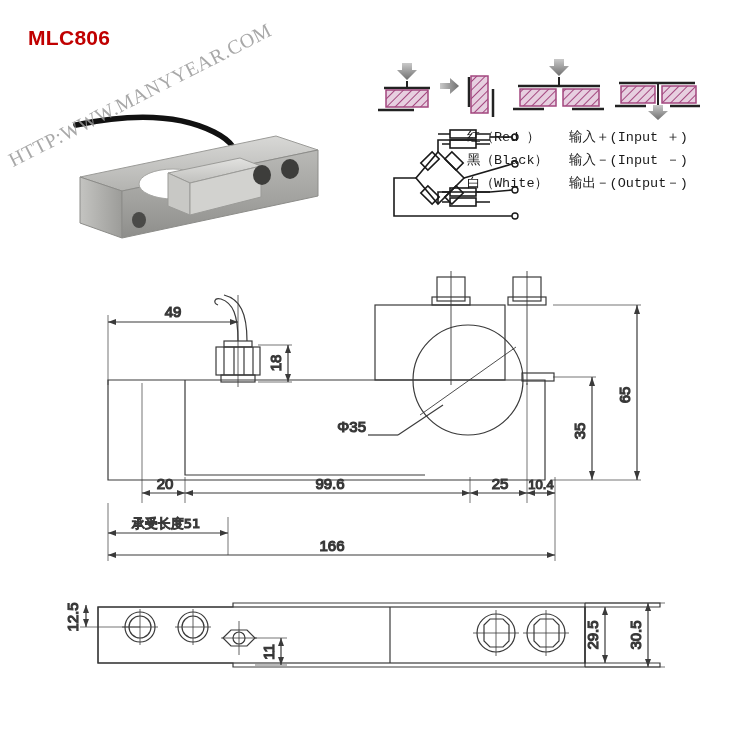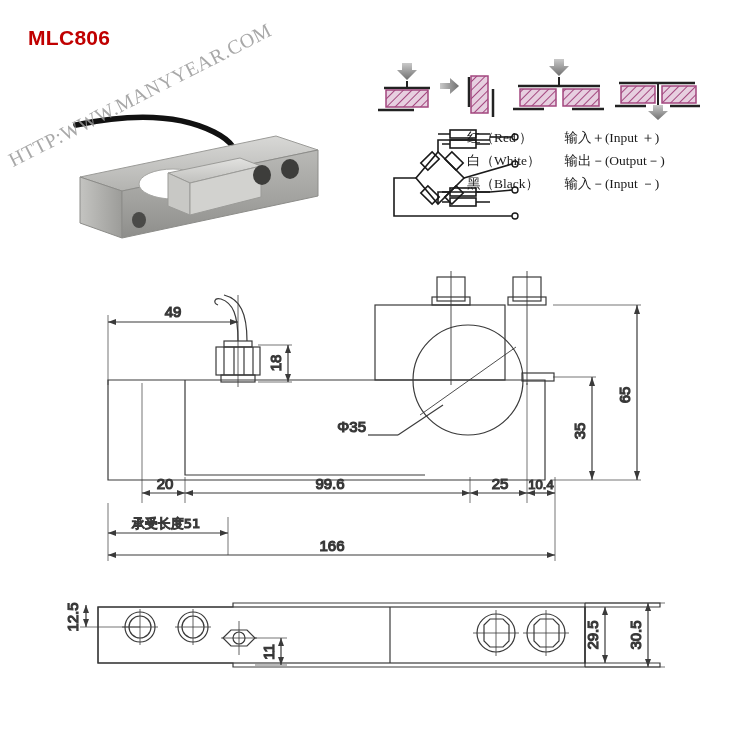--- a/index.html
+++ b/index.html
@@ -19,21 +19,21 @@
   #watermark span{position:absolute;left:0;top:62px;display:block;width:300px;
     font-size:20px;letter-spacing:.5px;color:#9a9a9a;opacity:.85;
     transform:rotate(-27deg);transform-origin:0 50%;white-space:nowrap;
     font-family:"Liberation Serif","DejaVu Serif",serif;}
 
   
   #mount-diagrams{position:absolute;left:370px;top:55px;width:330px;height:65px;}
   #bridge-block{position:absolute;left:372px;top:126px;width:372px;height:100px;}
   .wire-rows{position:absolute;left:95px;top:0px;width:280px;}
   .wire-row{height:23px;line-height:23px;font-size:13.5px;white-space:nowrap;
-            font-family:Liberation Serif, serif;}
+            font-family:Liberation Mono, monospace;}
   .wire-row .cn{display:inline-block;width:94px;}
   .wire-row .en{display:inline-block;}
 
   
   #drawing{position:absolute;left:0;top:255px;width:750px;height:430px;}
 
   .dimtext{font-size:15px;fill:#1a1a1a;font-family:"Liberation Sans",sans-serif;}
   .dimtext-sm{font-size:13px;fill:#1a1a1a;font-family:"Liberation Sans",sans-serif;}
   .cn-dim{font-size:13px;fill:#1a1a1a;font-family:"DejaVu Sans",sans-serif;}
 </style>
@@ -178,26 +178,26 @@
         <circle cx="143" cy="90" r="3"></circle>
       </g>
     </svg>
 
     <div class="wire-rows">
       <div class="wire-row">
         <span class="cn">红（Red ）</span>
         <span class="en">输入＋(Input ＋)</span>
       </div>
       <div class="wire-row">
+        <span class="cn">黑（Black）</span>
+        <span class="en">输入－(Input －)</span>
+      </div>
+      <div class="wire-row">
         <span class="cn">白（White）</span>
         <span class="en">输出－(Output－)</span>
-      </div>
-      <div class="wire-row">
-        <span class="cn">黑（Black）</span>
-        <span class="en">输入－(Input －)</span>
       </div>
     </div>
   </div>
 
   <svg id="drawing" viewBox="0 0 750 430">
     <g stroke="#3a3a3a" fill="none" stroke-width="1.2">
 
       <g>
 
         <path d="M108 125 L545 125 L545 225 L108 225 Z" stroke="#3a3a3a"></path>

